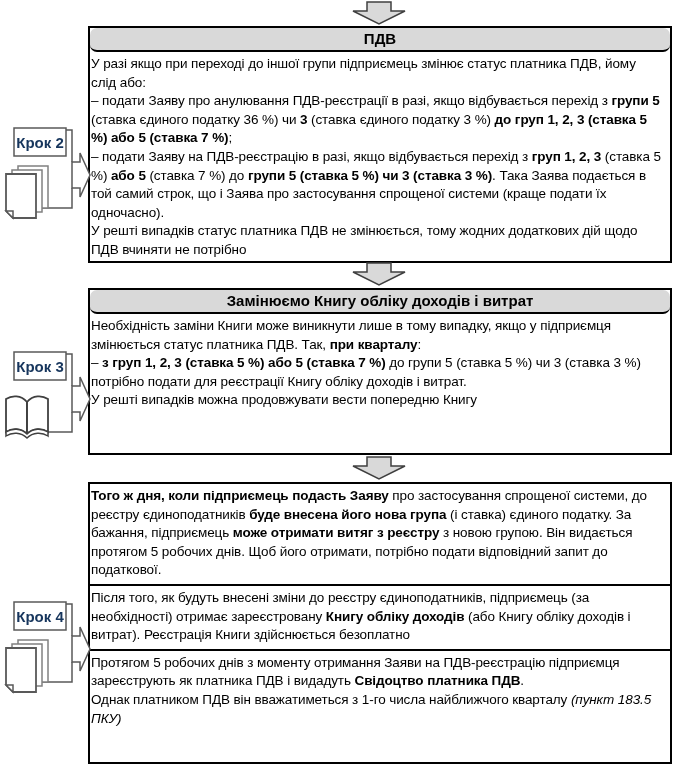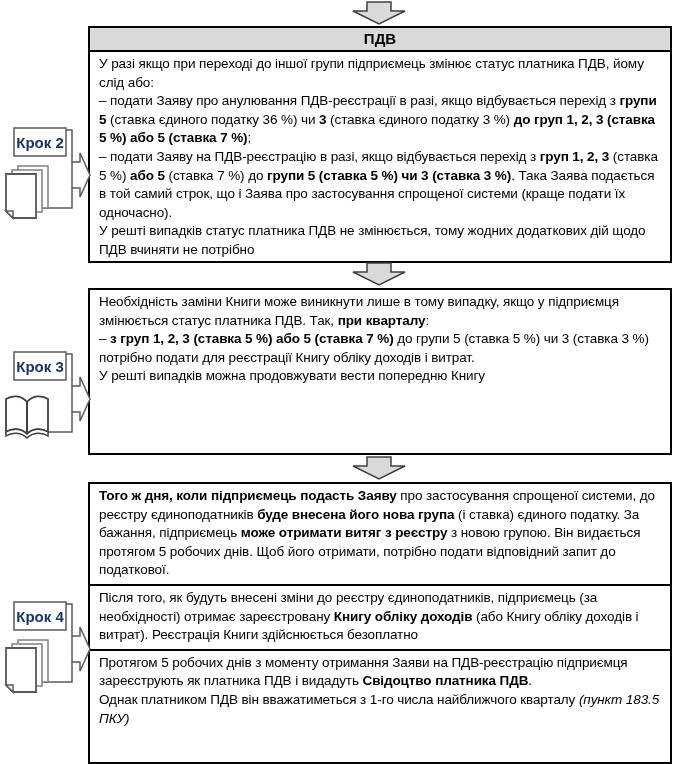--- a/index.html
+++ b/index.html
@@ -23,22 +23,23 @@
     overflow: hidden;
   }
   .box-header {
     background: #d9d9d9;
     border-bottom: 2px solid #000;
     text-align: center;
     font-weight: bold;
     font-size: 15px;
     line-height: 20px;
     padding: 1px 12px;
+    border-radius: 7px;
   }
-  .cell { padding: 3px 9px 4px 9px; }
+  .cell { padding: 3px 9px 4px 1px; }
   .cell + .cell { border-top: 2px solid #000; }
   .cell p {
     font-size: 13.5px;
     line-height: 18.6px;
     letter-spacing: -0.1px;
     text-align: left;
   }
   .step { position: absolute; left: 2px; }
   .step text {
     font-family: "Liberation Sans", sans-serif;
@@ -65,20 +66,21 @@
           <p><span>У решті випадків статус платника ПДВ не змінюється, тому жодних додаткових дій щодо ПДВ вчиняти не потрібно</span></p>
         </div>
       </div>
   </div>
 
   <svg class="flow-arrow" style="top:262px" width="58" height="24" viewBox="0 0 58 24">
     <polygon points="17,1 41,1 41,10 55,10 29,23 3,10 17,10" fill="#d9d9d9" stroke="#404040" stroke-width="1.5"></polygon>
   </svg>
 
   <div class="box" style="top:288px;height:167px">
+    <div class="box-header">Замінюємо Книгу обліку доходів і витрат</div>
     <div class="box-cells">
         <div class="cell">
           <p><span>Необхідність заміни Книги може виникнути лише в тому випадку, якщо у підприємця змінюється статус платника ПДВ. Так, </span><b>при кварталу</b><span>:</span></p>
           <p><span>– </span><b>з груп 1, 2, 3 (ставка 5 %) або 5 (ставка 7 %)</b><span> до групи 5 (ставка 5 %) чи 3 (ставка 3 %) потрібно подати для реєстрації Книгу обліку доходів і витрат.</span></p>
           <p><span>У решті випадків можна продовжувати вести попередню Книгу</span></p>
         </div>
       </div>
   </div>
 
   <svg class="flow-arrow" style="top:456px" width="58" height="24" viewBox="0 0 58 24">

